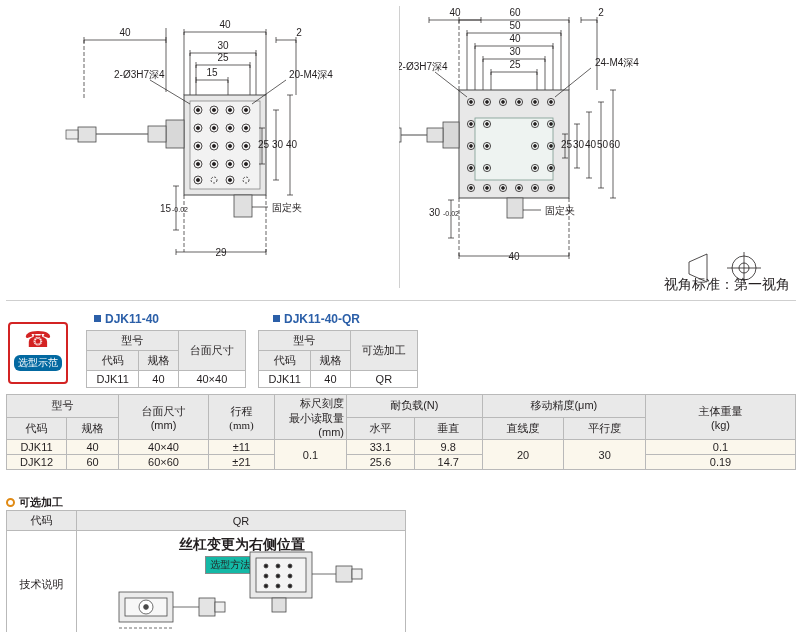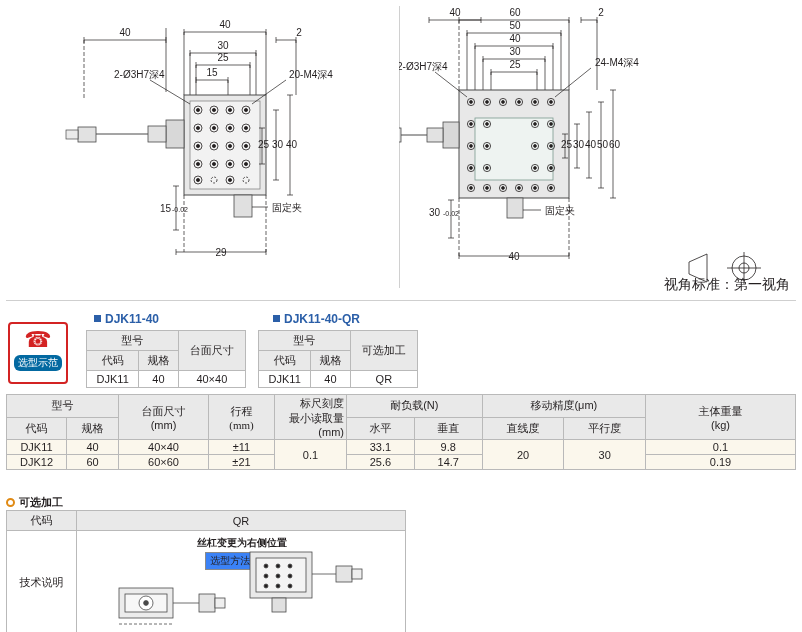--- a/index.html
+++ b/index.html
@@ -71,23 +71,23 @@
     border:2px solid #e08a14; margin-right:4px; vertical-align:-1px;
   }
   .opt-wrap { position:absolute; left:6px; top:510px; width:400px; }
   table.opt { border-collapse:collapse; width:400px; }
   table.opt td {
     border:1px solid #b9b9b9; font-size:11px; text-align:center; color:#231f20;
     padding:2px 4px;
   }
   table.opt td.hd { background:#e9e9e9; }
   .opt-body { text-align:left; }
-  .opt-note { font-size:10px; font-weight:bold; margin:3px 0 2px 2px; }
+  .opt-note { font-size:14px; font-weight:bold; margin:3px 0 2px 2px; }
   .pickbox {
-    display:inline-block; border:1px solid #8a8a8a; background:#3b82f6;
+    display:inline-block; border:1px solid #8a8a8a; background:#14b8a6;
     padding:1px 4px; font-size:10px; margin-right:4px;
   }
   .qr-blue { color:#2b5fa8; font-weight:bold; }
   .view-note { position:absolute; right:12px; top:276px; font-size:14px; }
 </style>
 </head>
 <body>
 
 <div class="drawing-area">
   <div class="divider-v"></div>

